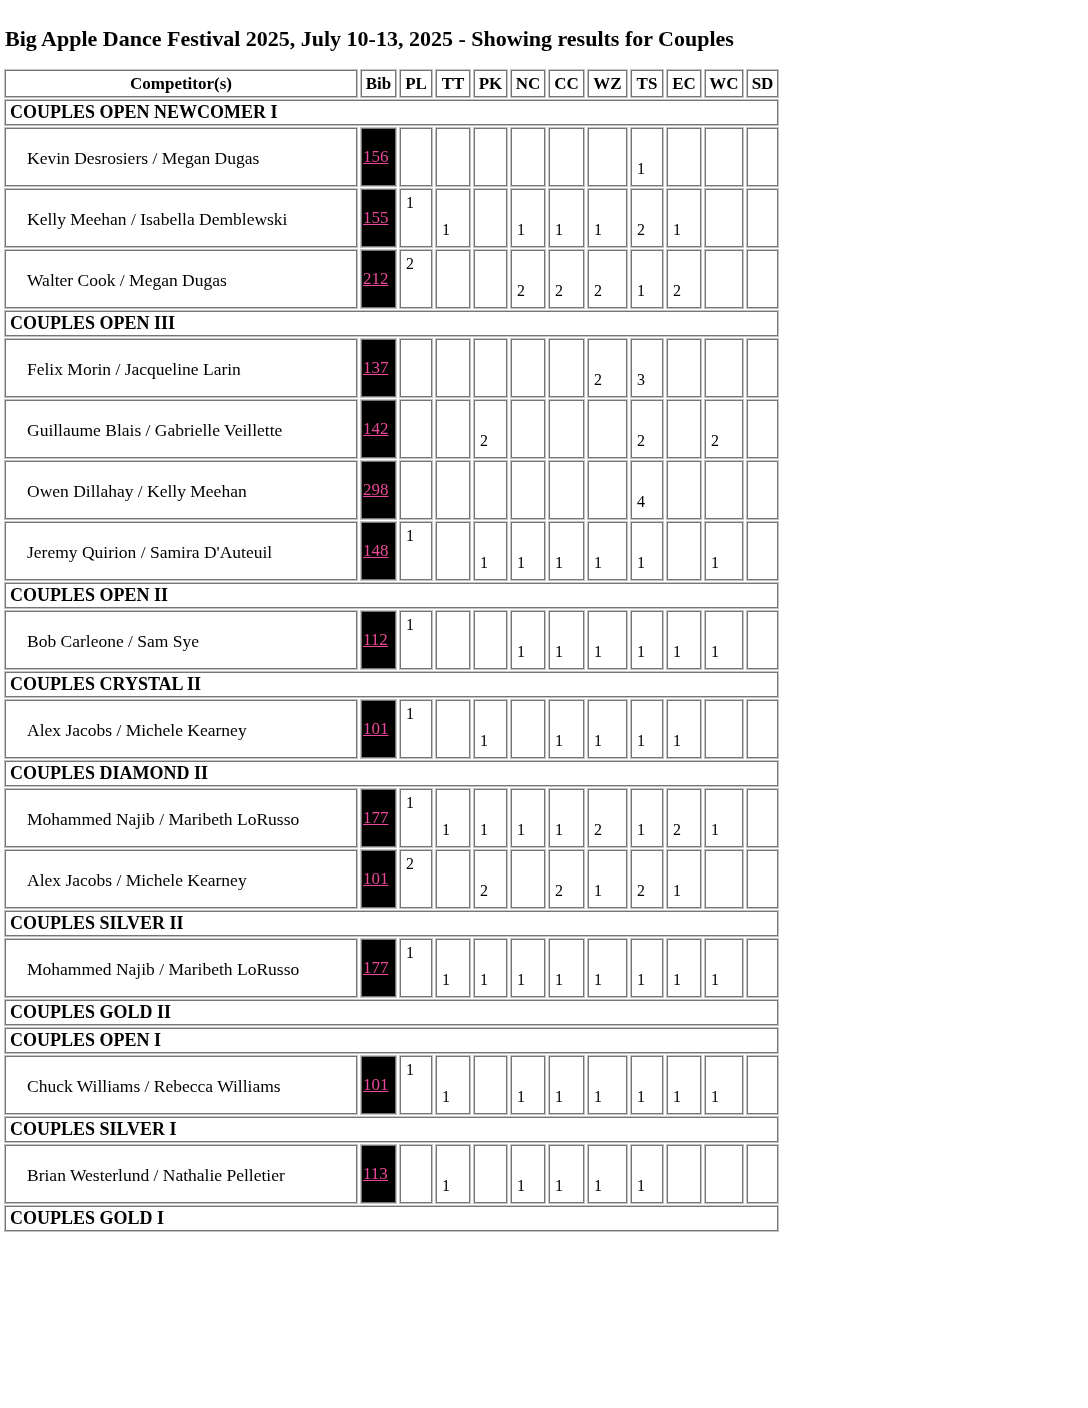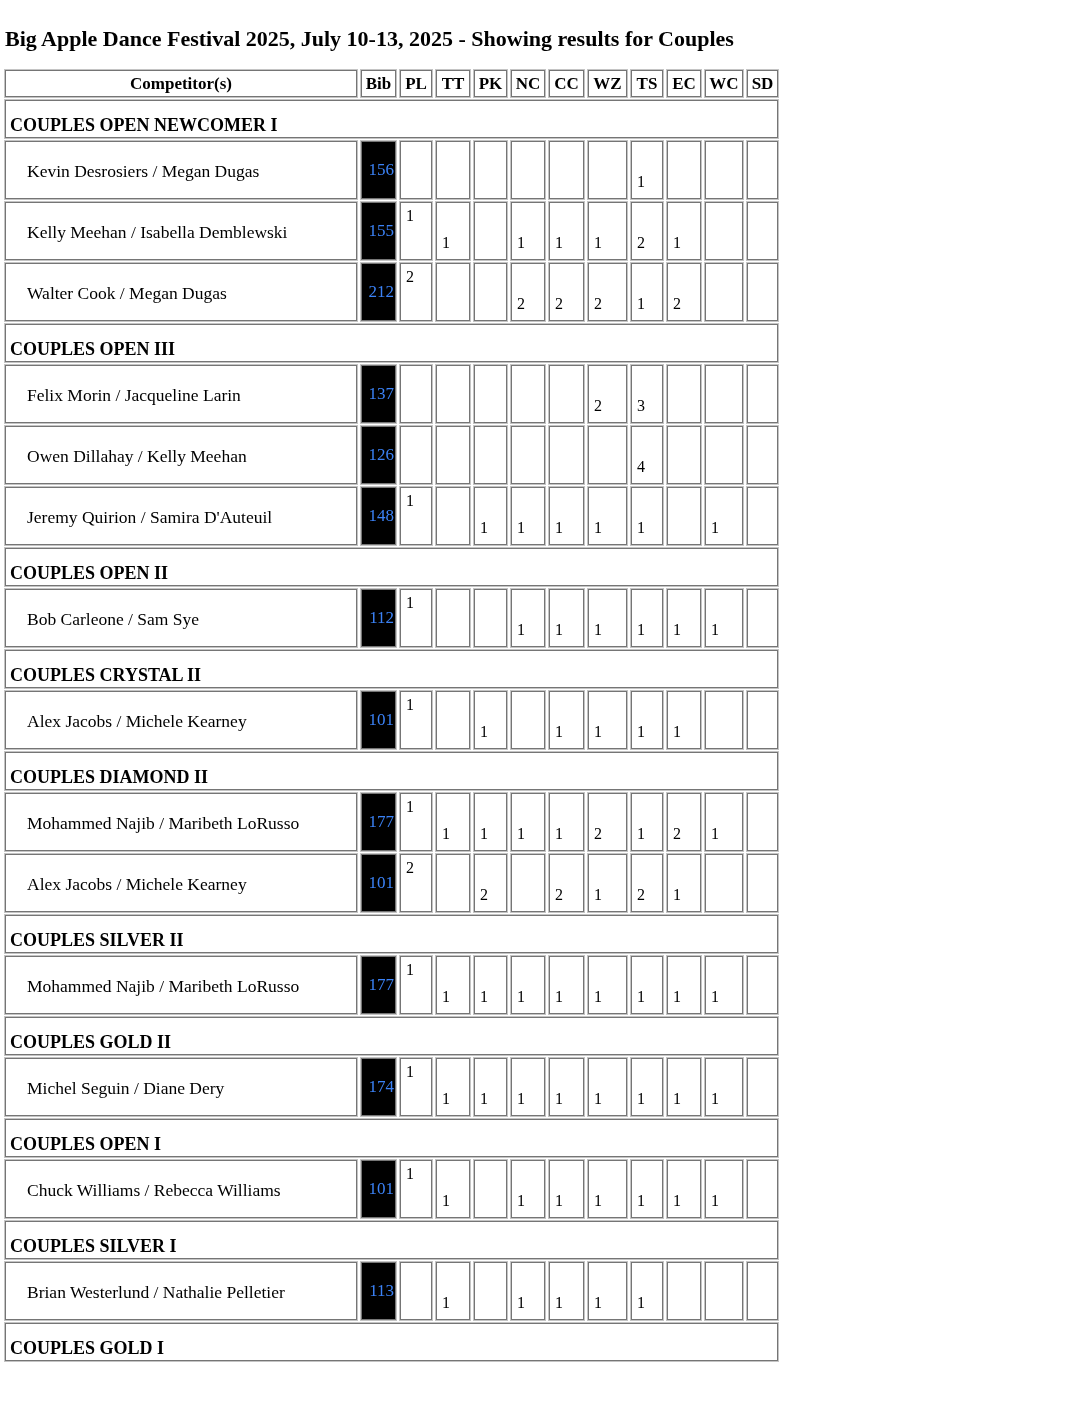--- a/index.html
+++ b/index.html
@@ -44,37 +44,38 @@
     font-weight: bold;
     text-align: center;
     height: 27px;
     padding: 1px 0 0 0;
     vertical-align: middle;
   }
   td.section {
     font-size: 18px;
     font-weight: bold;
     height: 16px;
-    padding: 14px 0 1px 4px;
+    padding: 1px 0 1px 4px;
     vertical-align: middle;
     text-align: left;
   }
   tr.data-row td { height: 58px; }
   td.name {
     vertical-align: middle;
     text-align: left;
     padding: 2px 2px 0 21px;
     font-size: 17.5px;
   }
   td.bib {
     background: #000000;
-    color: #3b82f6;
-    text-align: right;
+    color: #ec4899;
+    text-align: left;
     vertical-align: middle;
     font-size: 17px;
+    text-decoration: underline;
   }
   td.pl {
     vertical-align: top;
     text-align: left;
     padding: 4px 0 0 5px;
     font-size: 16px;
   }
   td.score {
     vertical-align: bottom;
     text-align: left;
@@ -176,22 +177,36 @@
           <td class="score"></td>
           <td class="score"></td>
           <td class="score"></td>
           <td class="score">2</td>
           <td class="score">3</td>
           <td class="score"></td>
           <td class="score"></td>
           <td class="score"></td>
         </tr>
         <tr class="data-row">
+          <td class="name">Guillaume Blais / Gabrielle Veillette</td>
+          <td class="bib">142</td>
+          <td class="pl"></td>
+          <td class="score"></td>
+          <td class="score">2</td>
+          <td class="score"></td>
+          <td class="score"></td>
+          <td class="score"></td>
+          <td class="score">2</td>
+          <td class="score"></td>
+          <td class="score">2</td>
+          <td class="score"></td>
+        </tr>
+        <tr class="data-row">
           <td class="name">Owen Dillahay / Kelly Meehan</td>
-          <td class="bib">126</td>
+          <td class="bib">298</td>
           <td class="pl"></td>
           <td class="score"></td>
           <td class="score"></td>
           <td class="score"></td>
           <td class="score"></td>
           <td class="score"></td>
           <td class="score">4</td>
           <td class="score"></td>
           <td class="score"></td>
           <td class="score"></td>
@@ -287,34 +302,20 @@
           <td class="score">1</td>
           <td class="score">1</td>
           <td class="score">1</td>
           <td class="score">1</td>
           <td class="score">1</td>
           <td class="score">1</td>
           <td class="score"></td>
         </tr>
         <tr>
           <td class="section" colspan="12">COUPLES GOLD II</td>
-        </tr>
-        <tr class="data-row">
-          <td class="name">Michel Seguin / Diane Dery</td>
-          <td class="bib">174</td>
-          <td class="pl">1</td>
-          <td class="score">1</td>
-          <td class="score">1</td>
-          <td class="score">1</td>
-          <td class="score">1</td>
-          <td class="score">1</td>
-          <td class="score">1</td>
-          <td class="score">1</td>
-          <td class="score">1</td>
-          <td class="score"></td>
         </tr>
         <tr>
           <td class="section" colspan="12">COUPLES OPEN I</td>
         </tr>
         <tr class="data-row">
           <td class="name">Chuck Williams / Rebecca Williams</td>
           <td class="bib">101</td>
           <td class="pl">1</td>
           <td class="score">1</td>
           <td class="score"></td>

